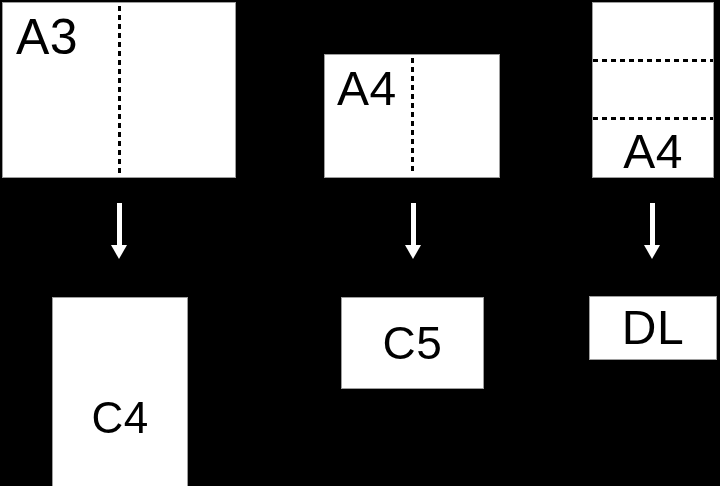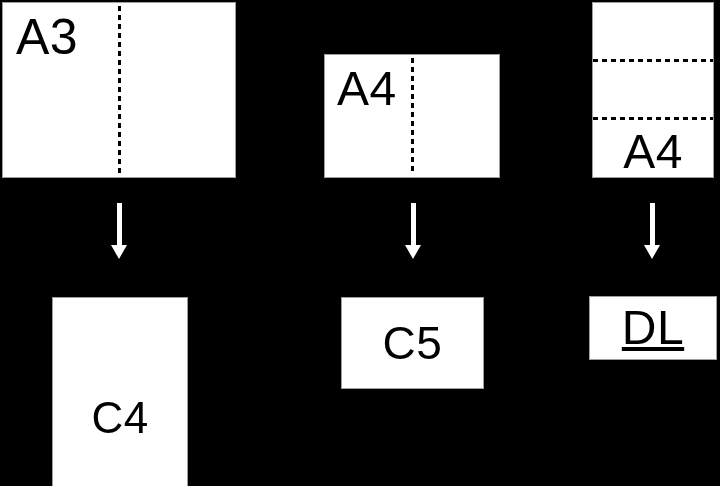--- a/index.html
+++ b/index.html
@@ -21,21 +21,21 @@
     box-shadow: 0 0 0 1px #9e9e9e;
     color: #000000;
   }
   
   .paper-a3   { left: 3px;   top: 3px;  width: 232px; height: 174px; }
   .paper-a4h  { left: 325px; top: 55px; width: 174px; height: 122px; }
   .paper-a4t  { left: 593px; top: 3px;  width: 120px; height: 174px; }
   
   .env-c4 { left: 53px;  top: 298px; width: 134px; height: 240px; }
   .env-c5 { left: 342px; top: 298px; width: 141px; height: 90px; }
-  .env-dl { left: 590px; top: 297px; width: 126px; height: 62px; text-decoration: underline; }
+  .env-dl { left: 590px; top: 297px; width: 126px; height: 62px; }
 
   .lbl { line-height: 1; letter-spacing: 0.5px; }
   .paper-a3 .lbl  { position: absolute; left: 13px; top: 9px;  font-size: 50px; }
   .paper-a4h .lbl { position: absolute; left: 12px; top: 10px; font-size: 48px; }
   .paper-a4t .lbl { position: absolute; left: 0; right: 0; bottom: 1px; text-align: center; font-size: 48px; }
   .env { display: flex; align-items: center; justify-content: center; }
   .env-c4 .lbl { font-size: 44px; }
   .env-c5 .lbl { font-size: 46px; }
   .env-dl .lbl { font-size: 48px; }
 

